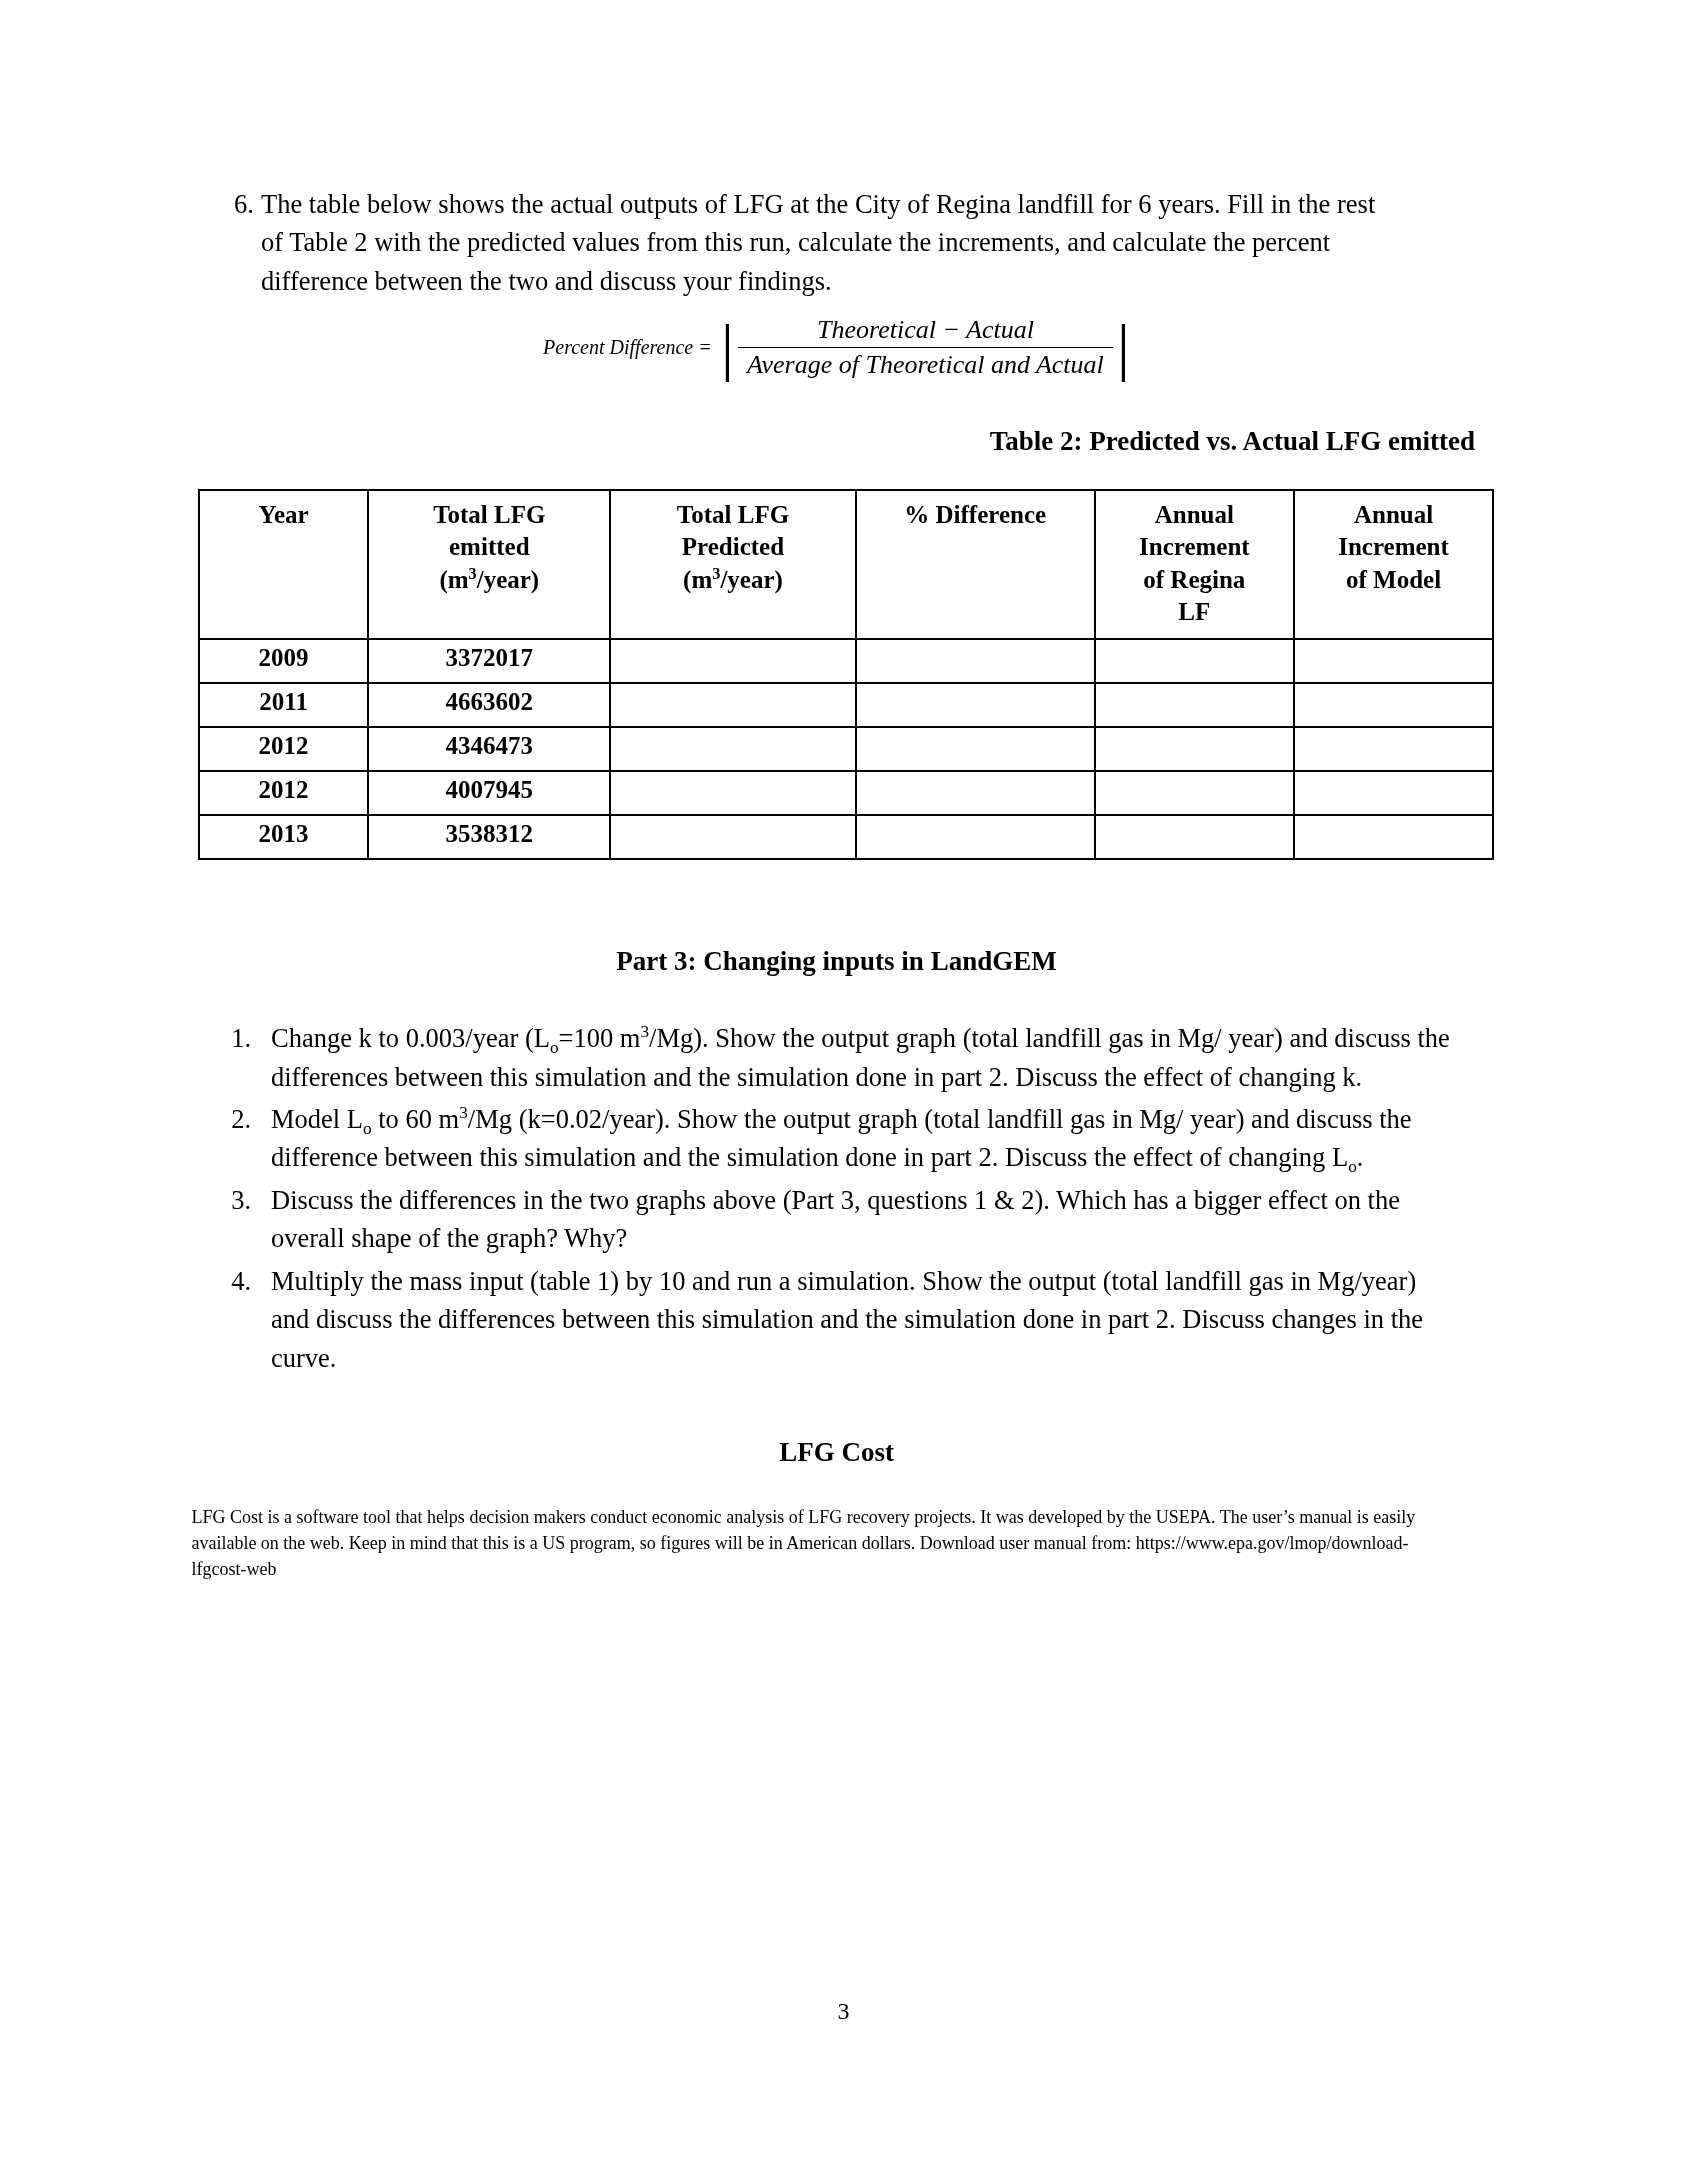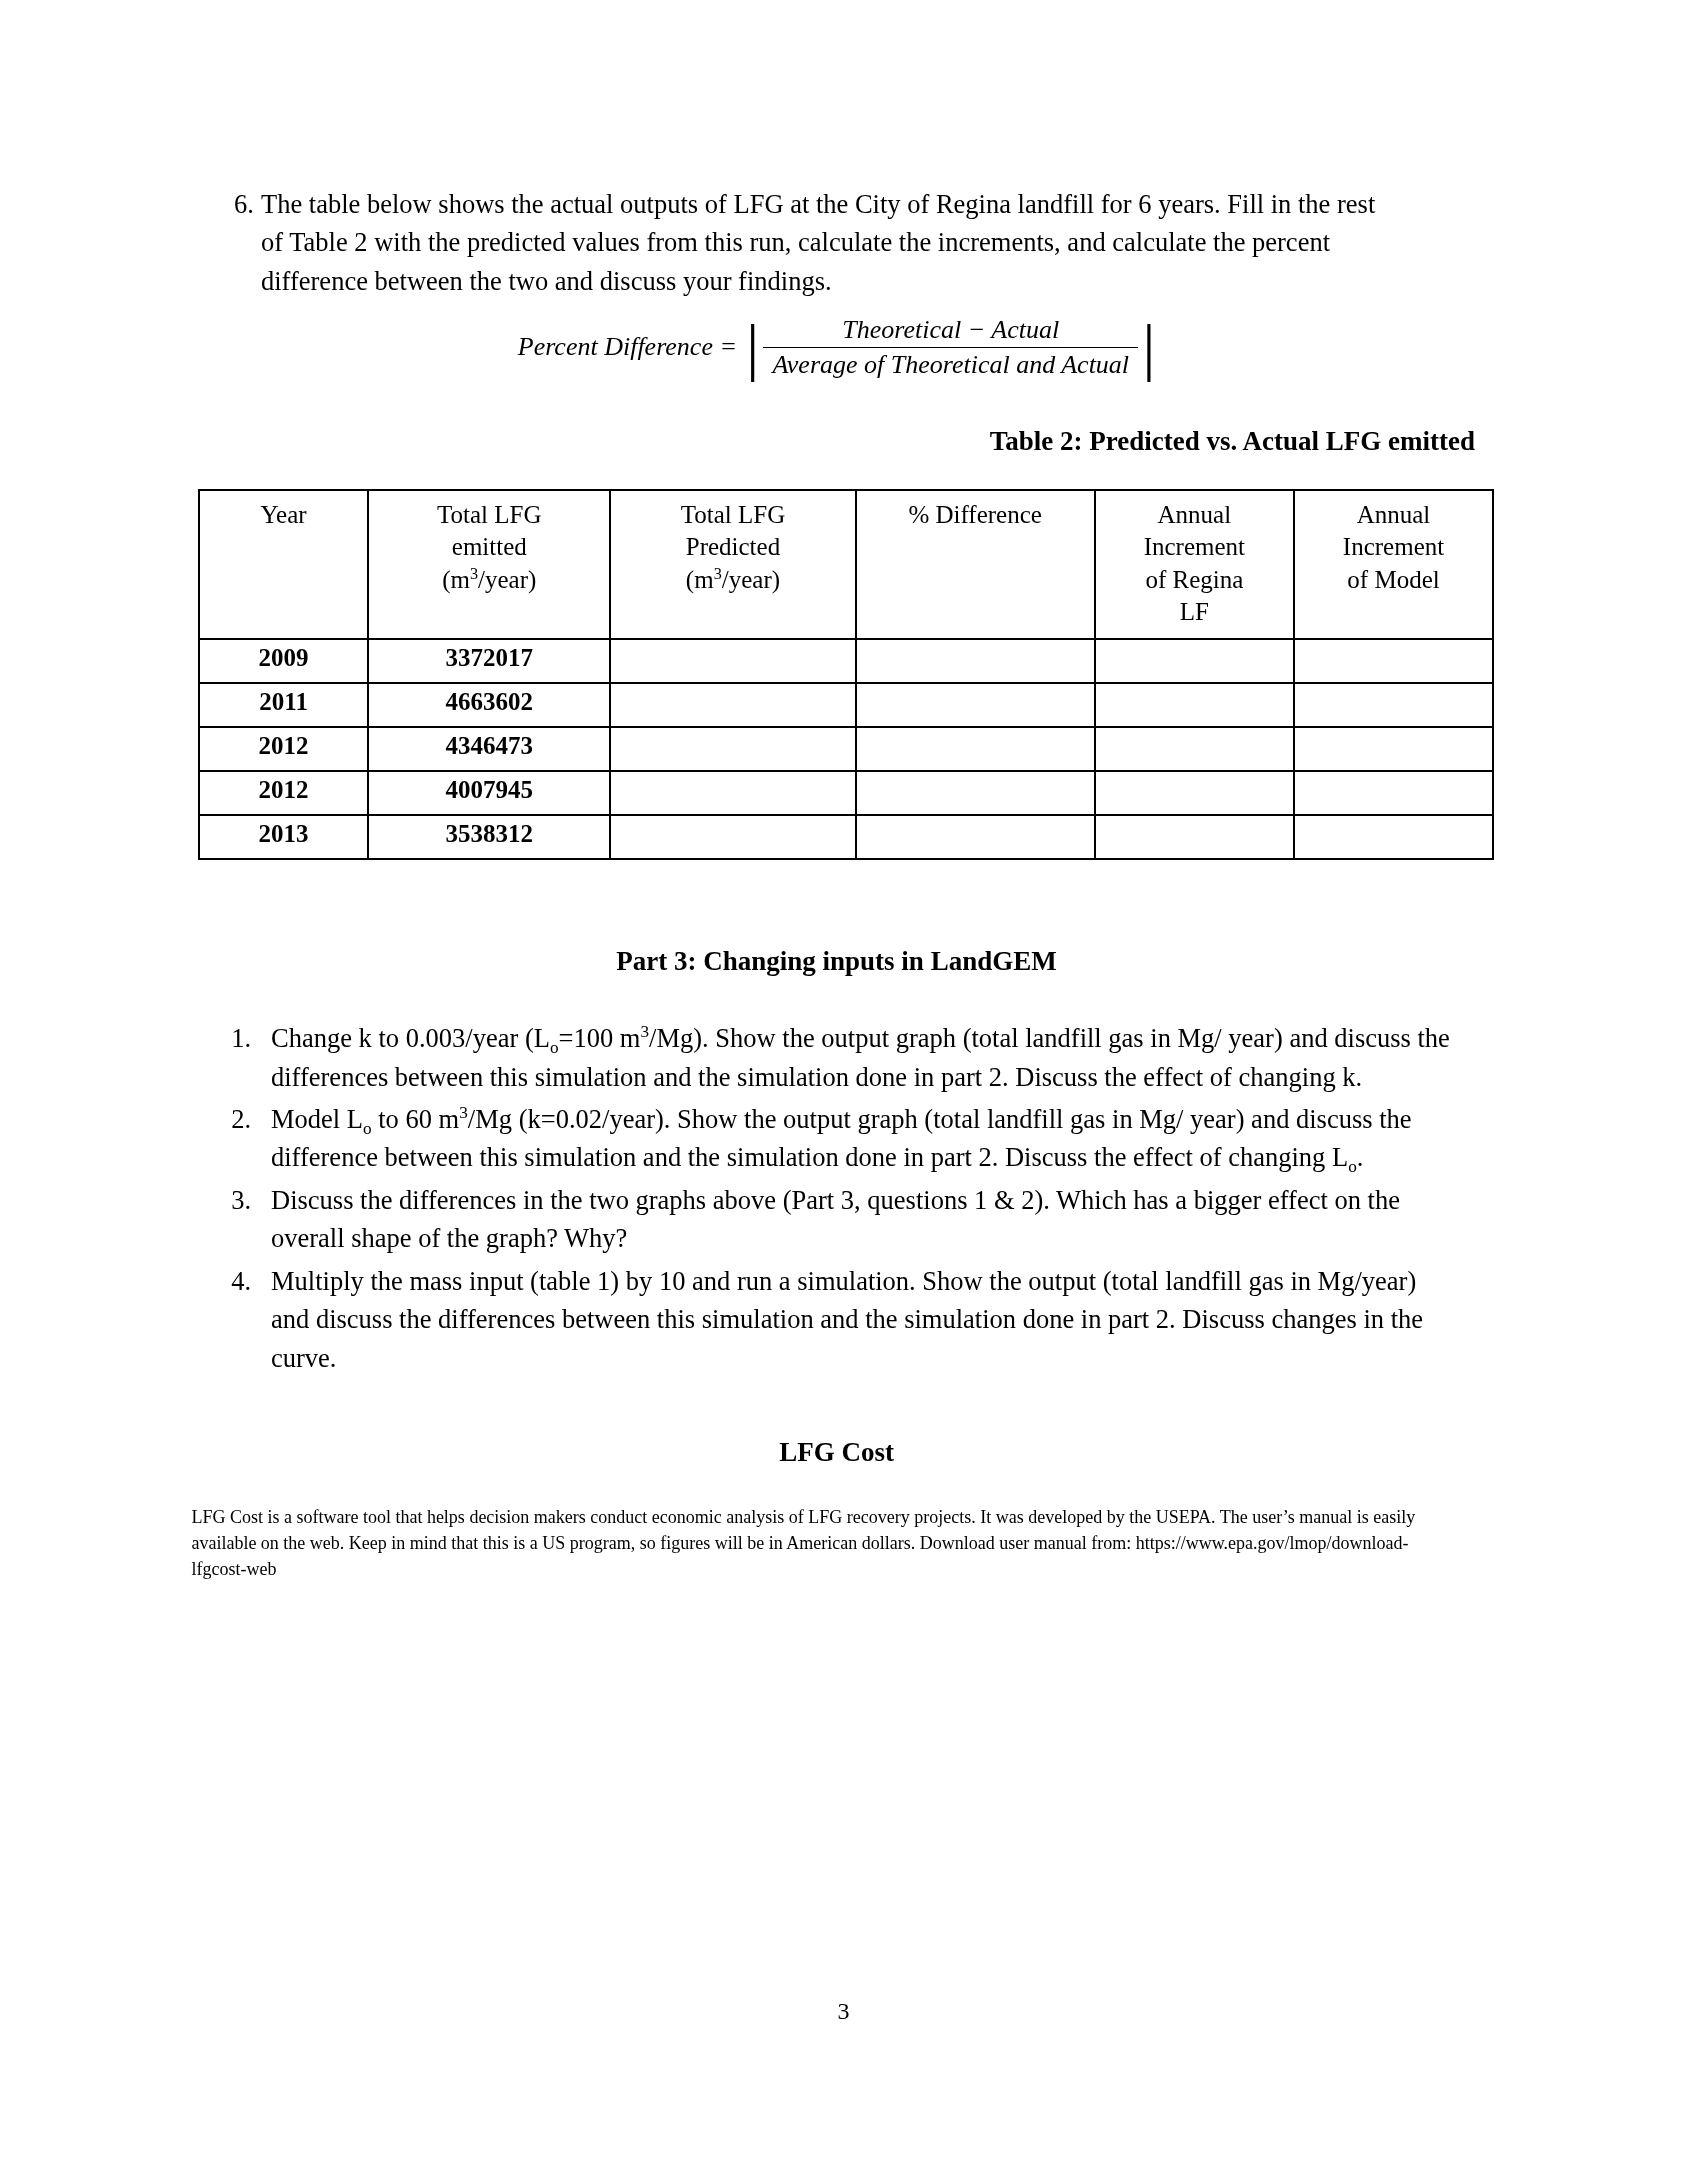--- a/index.html
+++ b/index.html
@@ -49,21 +49,21 @@
   
   .formula-wrap {
     margin-top: 14.6px;
     display: flex;
     justify-content: center;
     align-items: center;
     font-family: "Liberation Serif", serif;
   }
   .formula-lhs {
     font-style: italic;
-    font-size: 26px;
+    font-size: 20px;
     white-space: nowrap;
     padding-right: 9.3px;
   }
   .bar-left, .bar-right {
     font-size: 64px;
     line-height: 0.82;
     font-weight: 300;
   }
   .frac {
     display: inline-block;
@@ -97,21 +97,21 @@
     table-layout: fixed;
   }
   table.lfg th, table.lfg td {
     border: 2px solid #000000;
     text-align: center;
     vertical-align: top;
     font-size: 25px;
     padding: 4px 2.6px;
   }
   table.lfg th {
-    font-weight: normal;
+    font-weight: bold;
     line-height: 1.3;
     padding-top: 8px;
     padding-bottom: 9.3px;
   }
   table.lfg td {
     font-weight: bold;
     height: 34px;
     line-height: 1.15;
     padding-top: 4px;
     padding-bottom: 4px;

